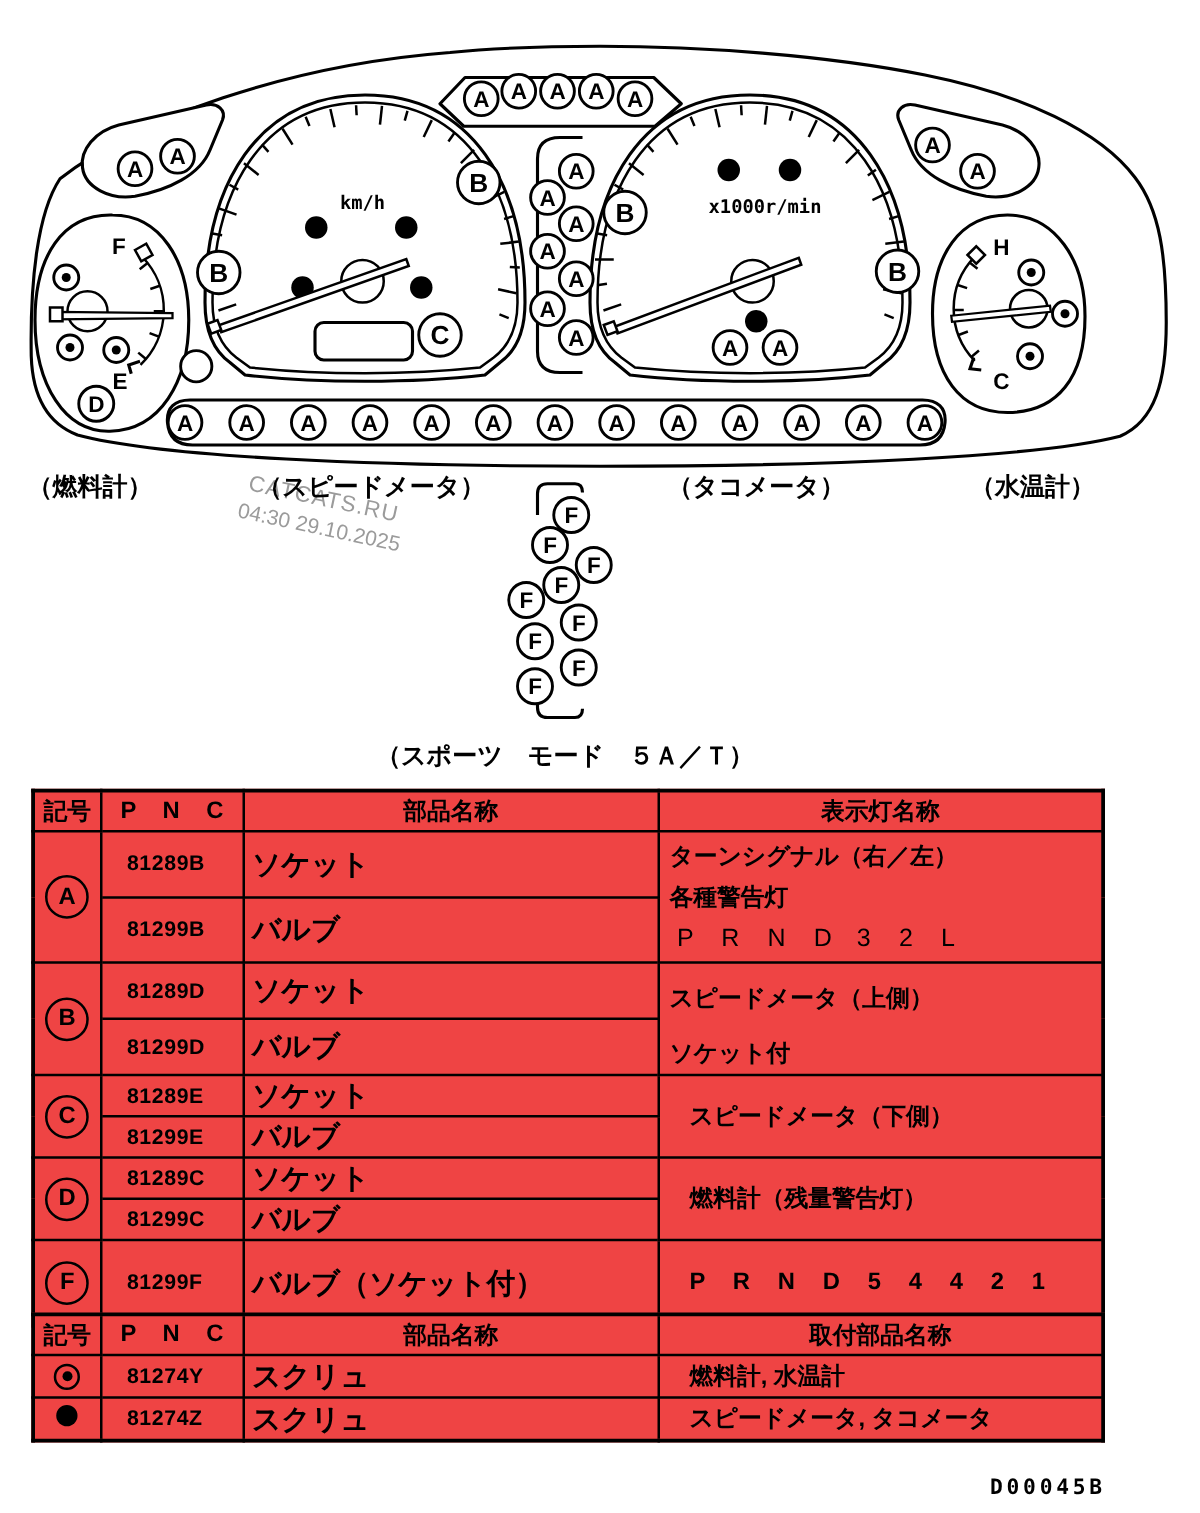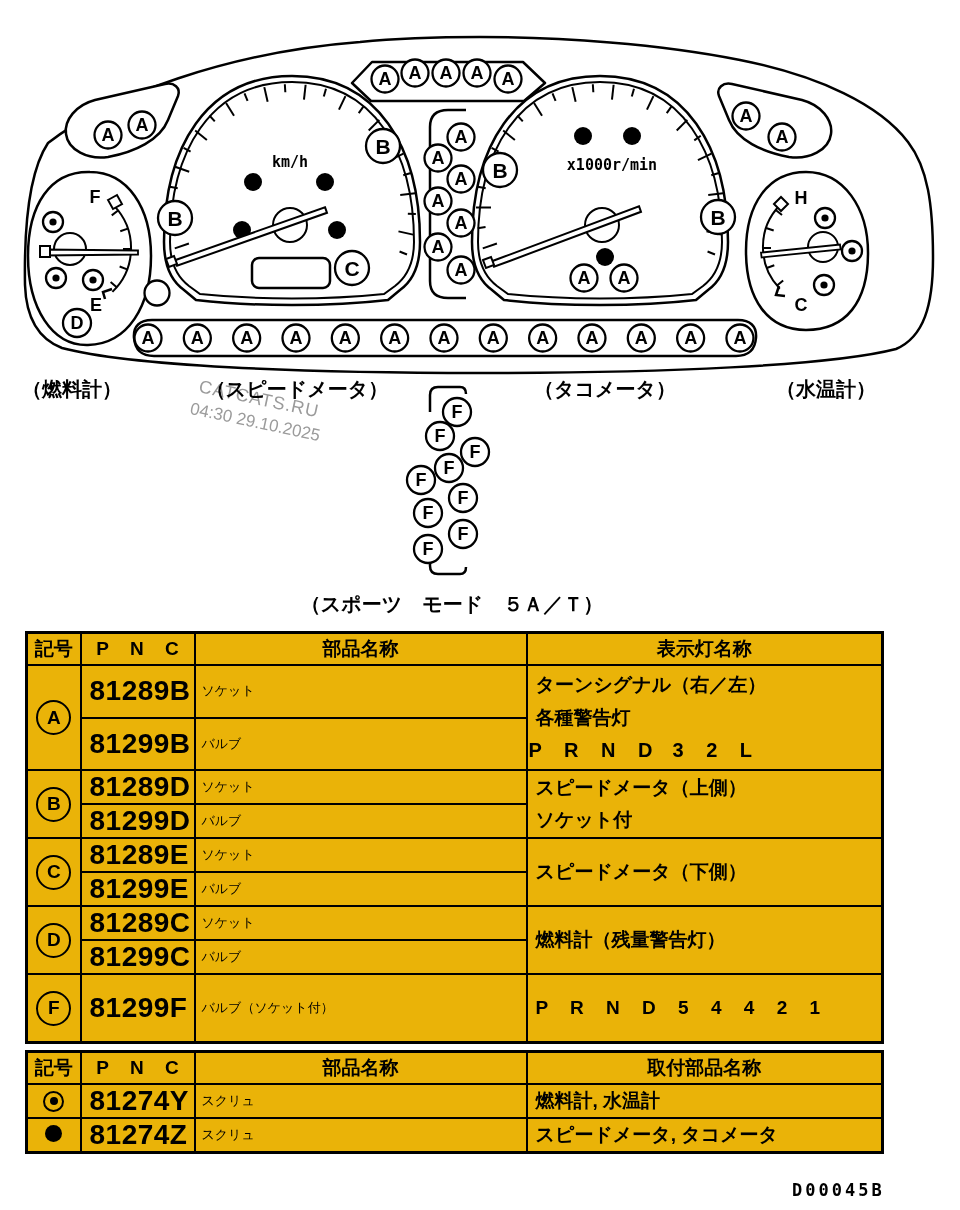--- a/index.html
+++ b/index.html
@@ -4,39 +4,39 @@
 <style>
   html,body{margin:0;padding:0;}
   body{width:960px;height:1210px;background:#fff;position:relative;overflow:hidden;
        font-family:"Liberation Sans",sans-serif;color:#000;}
   #diagram{position:absolute;left:0;top:0;}
   svg{font-family:"Liberation Sans",sans-serif;}
   .mono{font-family:"DejaVu Sans Mono",monospace;font-weight:bold;}
   .jlabel{font-weight:bold;font-size:20px;}
   .wm{fill:#9b9b9b;}
 
-  .ptable{position:absolute;left:25px;border-collapse:collapse;table-layout:fixed;width:856px;background:#eab308;}
+  .ptable{position:absolute;left:25px;border-collapse:collapse;table-layout:fixed;width:856px;background:#ef4444;}
   .ptable,borders{}
   .ptable{border:3px solid #000;}
   .ptable td,.ptable th{border:2px solid #000;padding:0;vertical-align:middle;overflow:hidden;}
   #table1{top:631px;}
   #table2{top:1050px;}
   th.hcell{font-weight:bold;font-size:19px;text-align:center;height:30px;}
   th.pnc-h{word-spacing:16px;}
   td.sym{text-align:center;}
-  td.pnc{font-weight:bold;font-size:28px;padding-left:8px;letter-spacing:0.5px;white-space:nowrap;}
-  td.pname{font-weight:normal;font-size:13px;padding-left:6px;white-space:nowrap;margin-top:20px;}
-  td.lamp{font-weight:bold;font-size:19px;padding-left:8px;white-space:nowrap;}
+  td.pnc{font-weight:bold;font-size:17px;padding-left:20px;letter-spacing:0.5px;white-space:nowrap;}
+  td.pname{font-weight:bold;font-size:23px;padding-left:6px;white-space:nowrap;margin-top:20px;}
+  td.lamp{font-weight:bold;font-size:19px;padding-left:24px;white-space:nowrap;}
   tr.rA td{height:49px;}
   tr.rS td{height:31px;}
   tr.rF td{height:66px;}
   tr.rT td{height:32px;}
   .lline{display:flex;align-items:center;height:33px;padding-left:8px;font-weight:bold;font-size:19px;white-space:nowrap;}
-  .lline2{height:32px;}
-  .prnd{word-spacing:17px;padding-left:1px;font-weight:bold;font-size:20px;white-space:nowrap;}
+  .lline2{height:32px;margin-top:12px;}
+  .prnd{word-spacing:17px;padding-left:14px;font-weight:normal;font-size:20px;white-space:nowrap;}
   .csym{display:inline-flex;width:31px;height:31px;border:2.5px solid #000;border-radius:50%;
         align-items:center;justify-content:center;font-weight:bold;font-size:19px;}
   .screw-ring{display:inline-flex;width:17px;height:17px;border:2.5px solid #000;border-radius:50%;
         align-items:center;justify-content:center;}
   .screw-ring-dot{width:8px;height:8px;background:#000;border-radius:50%;}
   .screw-solid{display:inline-block;width:17px;height:17px;background:#000;border-radius:50%;}
   #doc-code{position:absolute;left:792px;top:1180px;font-family:"DejaVu Sans Mono",monospace;
         font-weight:bold;font-size:17px;letter-spacing:3px;}
 </style>
 </head>

